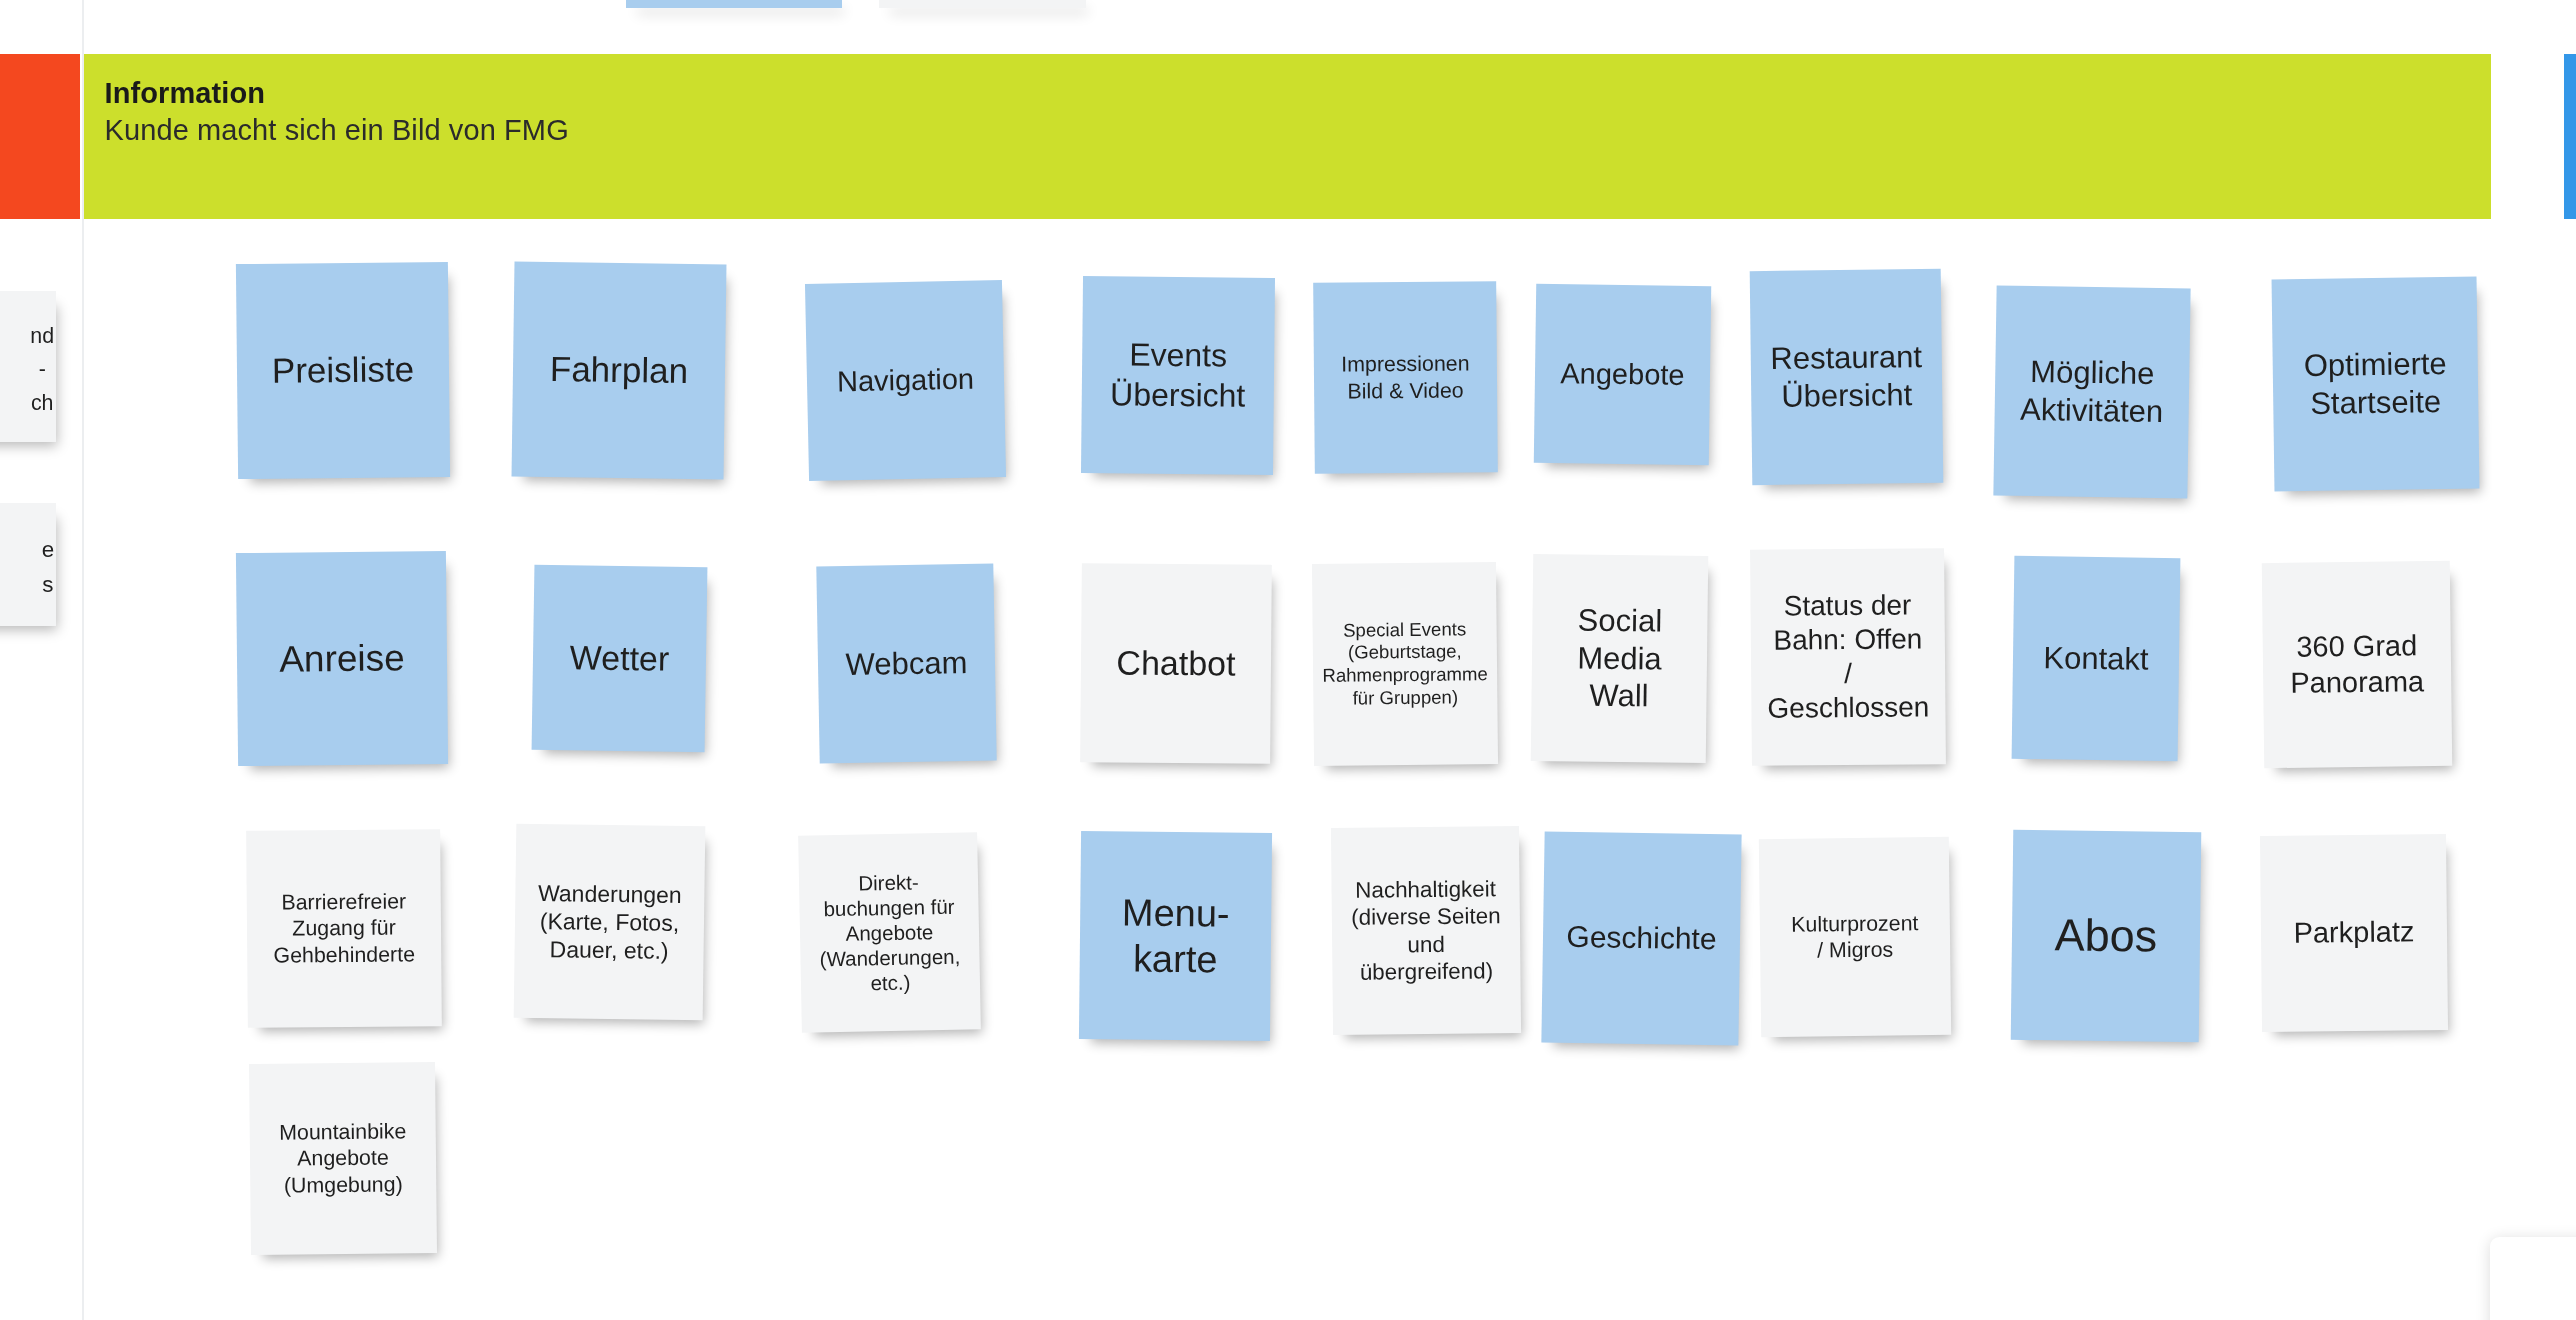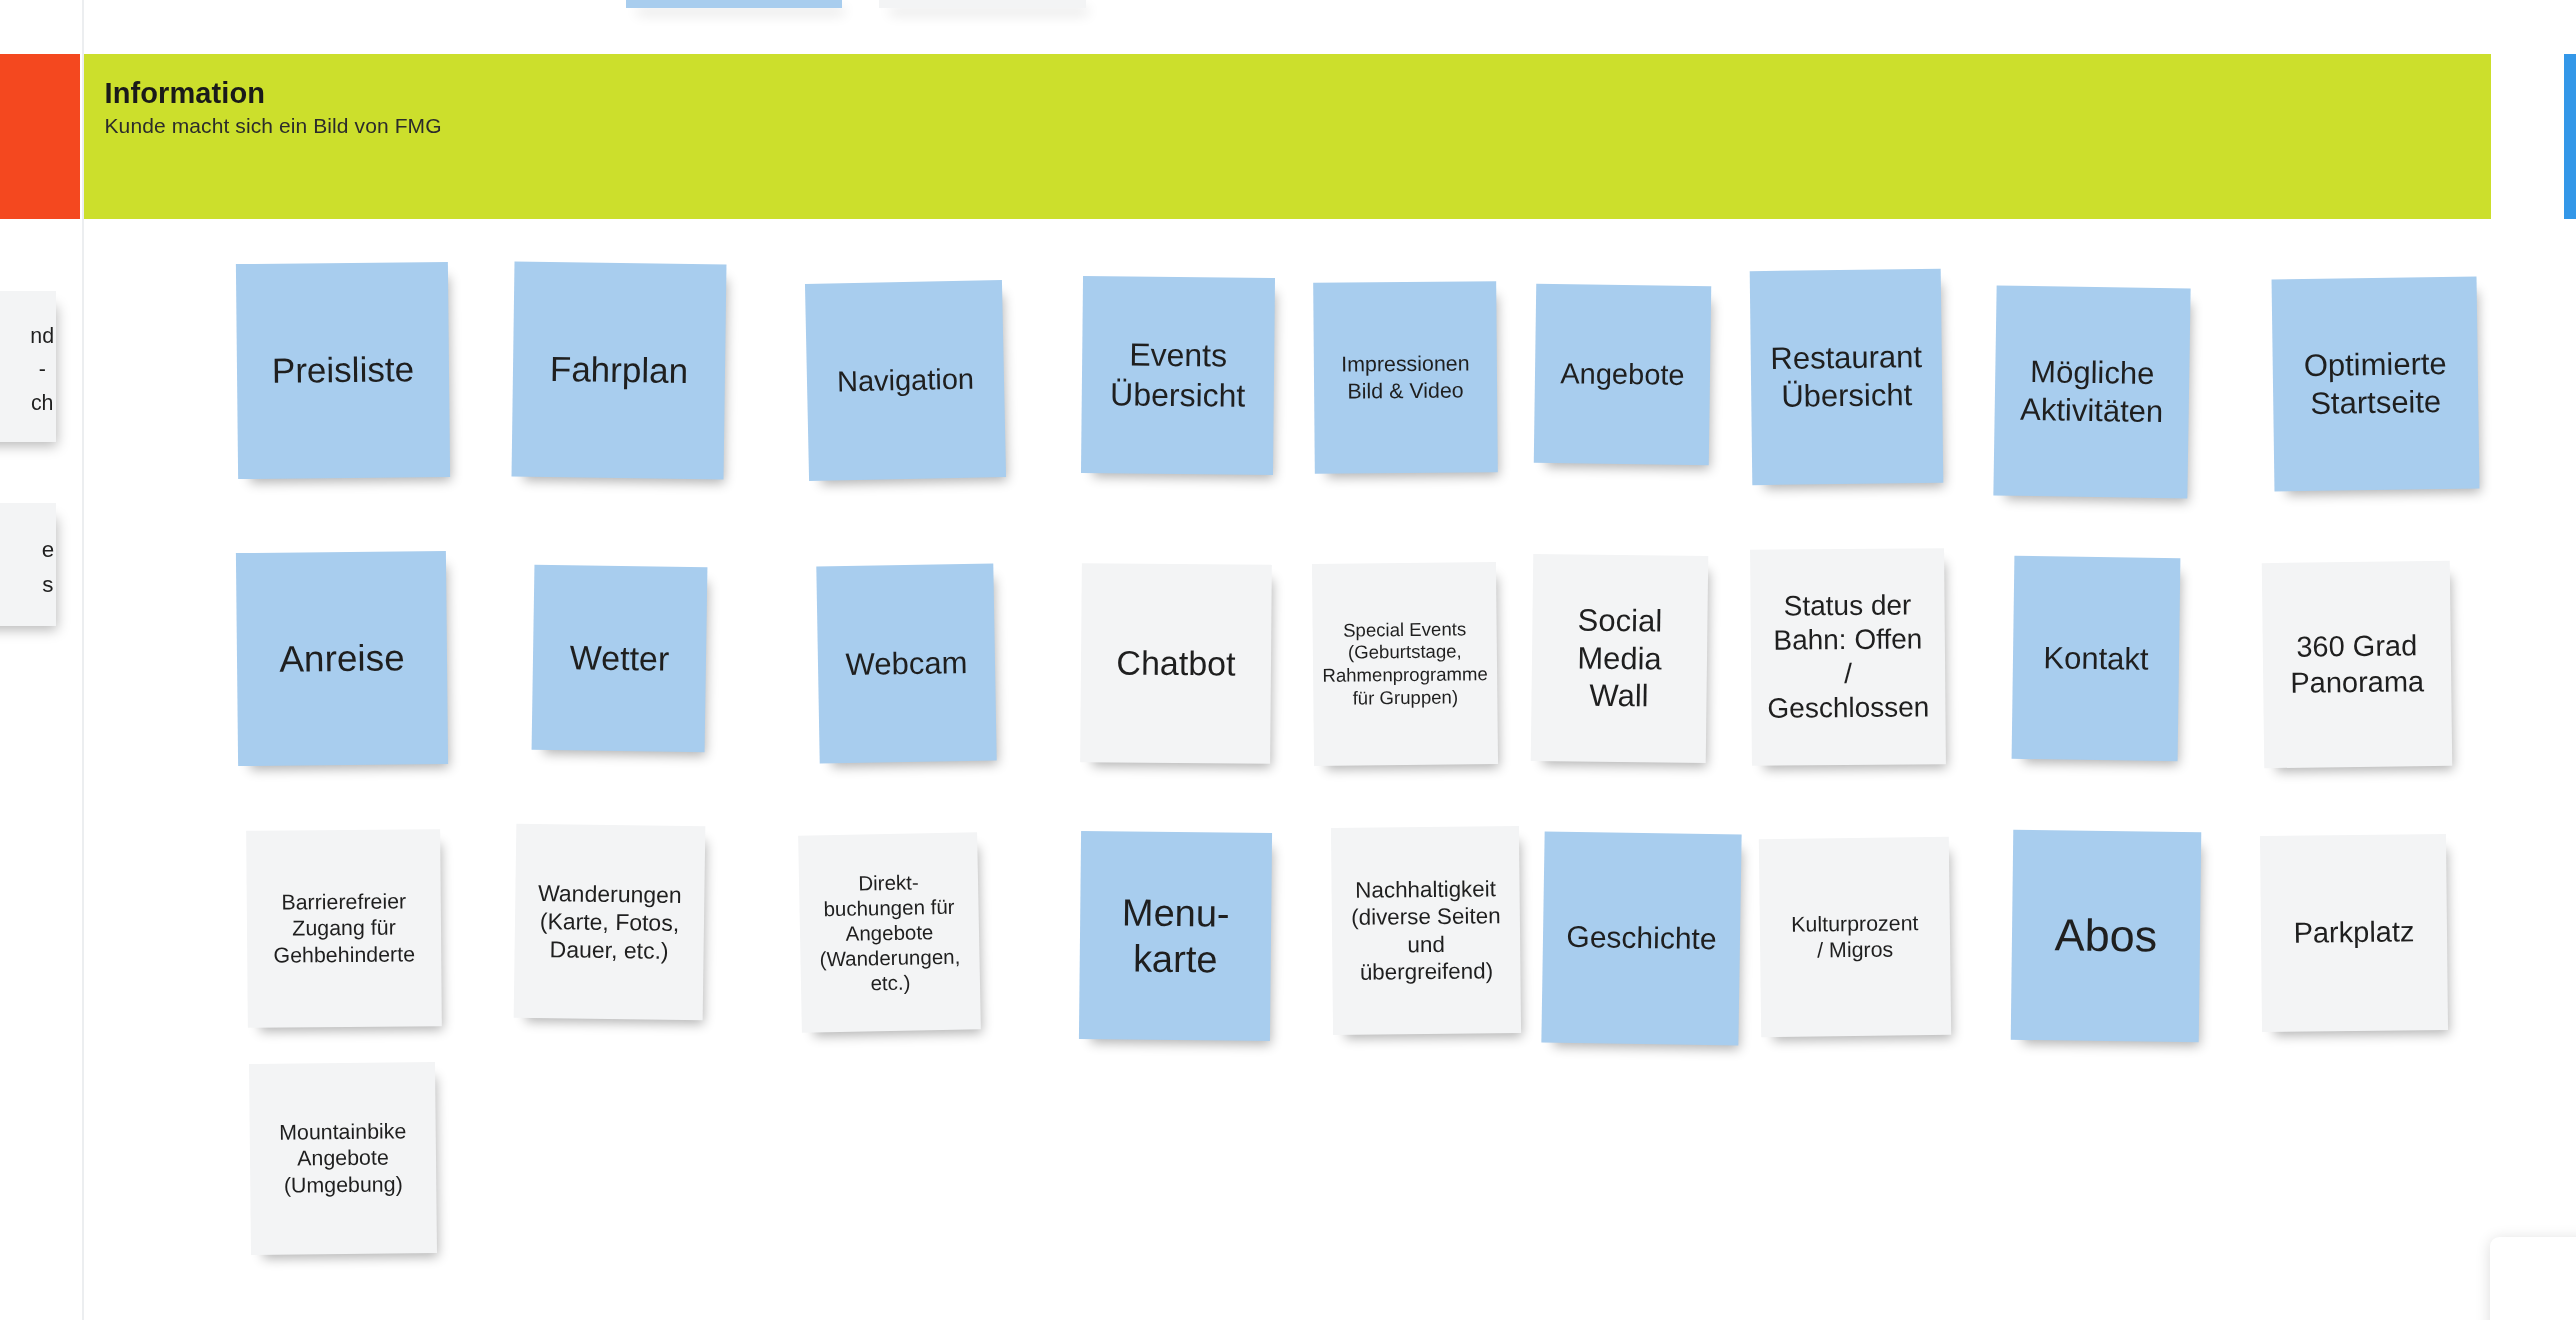--- a/index.html
+++ b/index.html
@@ -37,21 +37,21 @@
     padding: 20.5px 0 0 20.5px;
   }
   .lane-title {
     font-size: 29px;
     font-weight: bold;
     color: #1a1a1a;
     line-height: 1.28;
     letter-spacing: 0.1px;
   }
   .lane-subtitle {
-    font-size: 21px;
+    font-size: 29px;
     font-weight: normal;
     color: #2b2b2b;
     line-height: 1.3;
     letter-spacing: 0.1px;
   }
   .lane-right-bar {
     position: absolute;
     left: 2564px;
     top: 54px;
     width: 28px;

